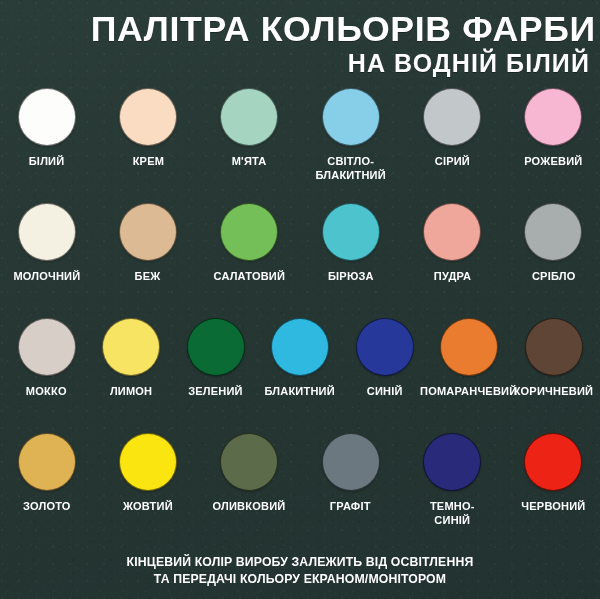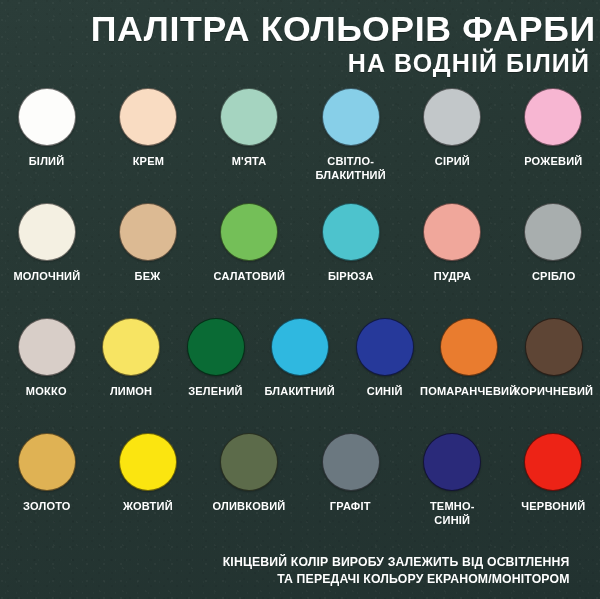--- a/index.html
+++ b/index.html
@@ -99,21 +99,21 @@
     line-height: 1.18;
     text-align: center;
     text-transform: uppercase;
     white-space: pre-line;
     transform: scaleX(0.96);
   }
 
   
   .footer {
     flex: 0 0 auto;
-    text-align: right;
+    text-align: center;
     padding: 2px 25px 10px;
   }
   .footer-line {
     color: #ffffff;
     font-size: 12.5px;
     font-weight: bold;
     letter-spacing: 0.15px;
     line-height: 1.42;
     white-space: nowrap;
     transform: scaleX(0.98);

